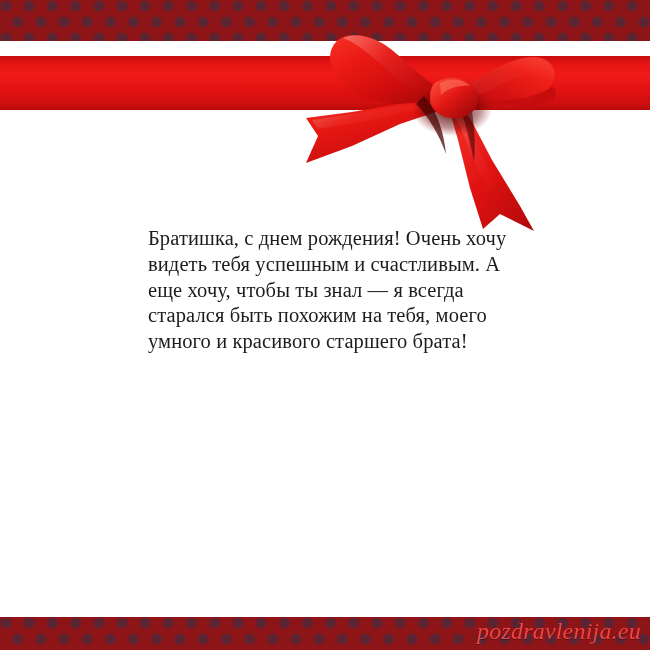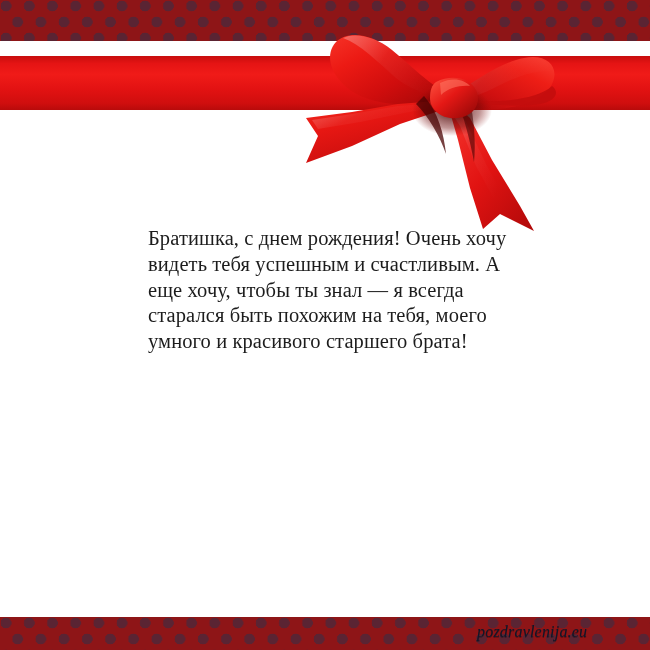--- a/index.html
+++ b/index.html
@@ -80,23 +80,23 @@
     white-space: pre-line;
   }
 
   
   #watermark {
     position: absolute;
     left: 477px;
     top: 618px;
     font-family: "Liberation Serif", "DejaVu Serif", serif;
     font-style: italic;
-    font-size: 16px;
+    font-size: 24px;
     line-height: 27px;
-    color: #0f172a;
+    color: #ef4444;
     text-shadow: 0 1px 0 rgba(0,0,0,0.30);
     letter-spacing: 0.2px;
     white-space: nowrap;
   }
 </style>
 </head>
 <body>
 
 <div id="card">
 

